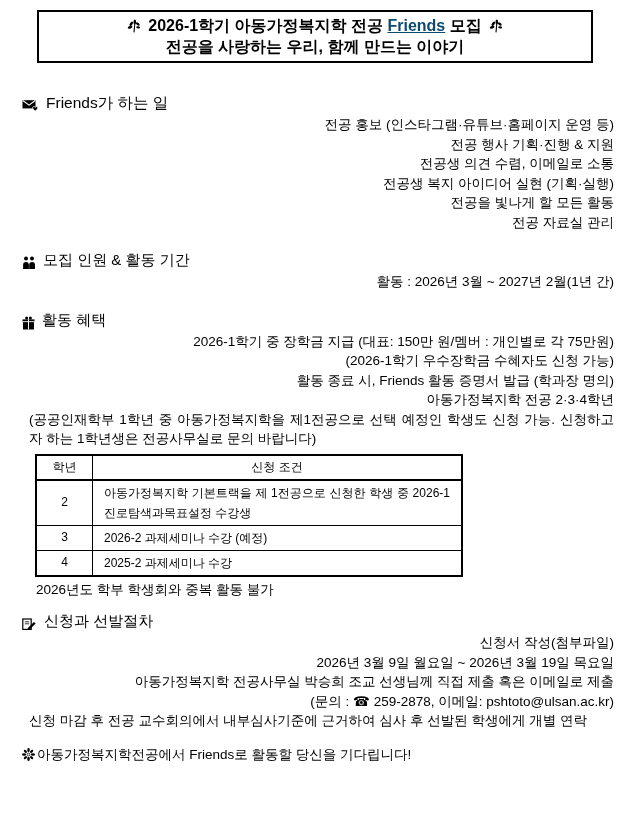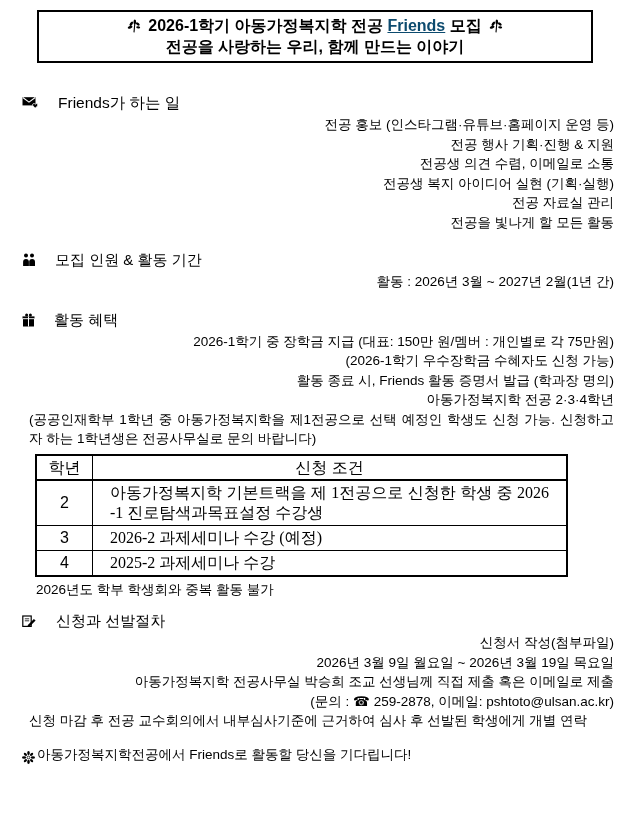--- a/index.html
+++ b/index.html
@@ -15,50 +15,50 @@
     border:2px solid #000;
     text-align:center;
     font-weight:bold;
     font-size:16px;line-height:21px;
     padding:3px 4px 4px 4px;
   }
   .title-line{white-space:nowrap;}
   .friends-link{color:#0c4a6e;text-decoration:underline;cursor:pointer;}
   .leaf{display:inline-block;vertical-align:-2px;margin:0 7px;}
   .heading{
-    display:flex;align-items:center;gap:19px;
+    display:flex;align-items:flex-end;gap:7px;
     margin:18px 16px 2px 22px;
     font-size:15px;line-height:20px;
   }
   .heading.first{margin-top:30px;font-size:15.5px;}
   .icon{display:inline-flex;flex:0 0 auto;}
   .line{margin:0 16px 0 29px;text-align:right;}
   .justify{text-align:justify;word-break:break-all;}
   table.elig{
     border-collapse:collapse;
     margin:5px 0 2px 35px;
-    width:533px;
-    font-size:16px;
+    width:428px;
+    font-size:12px;
   }
   table.elig,table.elig th,table.elig td{border:1px solid #000;}
   table.elig{border:2px solid #000;}
   table.elig th{
     font-weight:normal;text-align:center;
     border-bottom:2px solid #000;
     padding:2px 6px;line-height:19px;
   }
   td.grade{width:47px;text-align:center;padding:2px 4px;line-height:19px;}
   td.cond{
     text-align:justify;word-break:break-all;
-    padding:2px 17px;line-height:20px;font-family:Liberation Serif, serif;
+    padding:2px 11px;line-height:20px;
   }
   .note{margin:3px 16px 0 36px;}
   .apply-gap{margin-top:12px;}
   .footer-line{
-    display:flex;align-items:flex-end;gap:2px;
+    display:flex;align-items:center;gap:2px;
     margin:14px 16px 0 22px;
   }
   svg{display:block;}
 </style>
 </head>
 <body>
 
 <div class="page">
 
   <div class="title-box">
@@ -93,22 +93,22 @@
         <path d="M0.8 1.5 L7 6.1 L13.2 1.5" stroke="#fff" stroke-width="1.1" fill="none"></path>
         <path d="M13.2 8.3 c-0.8-1.5-3-0.7-2.6 0.9 0.3 1.2 2.6 2.7 2.6 2.7 s2.3-1.5 2.6-2.7 c0.4-1.6-1.8-2.4-2.6-0.9 z" fill="#000" stroke="#fff" stroke-width="0.8"></path>
       </svg>
     </span>
     <span>Friends가 하는 일</span>
   </div>
   <div class="line">전공 홍보 (인스타그램·유튜브·홈페이지 운영 등)</div>
   <div class="line">전공 행사 기획·진행 &amp; 지원</div>
   <div class="line">전공생 의견 수렴, 이메일로 소통</div>
   <div class="line">전공생 복지 아이디어 실현 (기획·실행)</div>
+  <div class="line">전공을 빛나게 할 모든 활동</div>
   <div class="line">전공 자료실 관리</div>
-  <div class="line">전공을 빛나게 할 모든 활동</div>
 
   <div class="heading">
     <span class="icon">
       <svg width="14" height="14" viewBox="0 0 14 14" fill="#000">
         <circle cx="4" cy="2.6" r="2"></circle>
         <path d="M1.1 13 v-4.2 a2.9 2.9 0 0 1 5.8 0 V13 z"></path>
         <circle cx="10" cy="2.6" r="2"></circle>
         <path d="M7.2 13 v-4.2 a2.9 2.9 0 0 1 5.8 0 V13 z"></path>
       </svg>
     </span>

